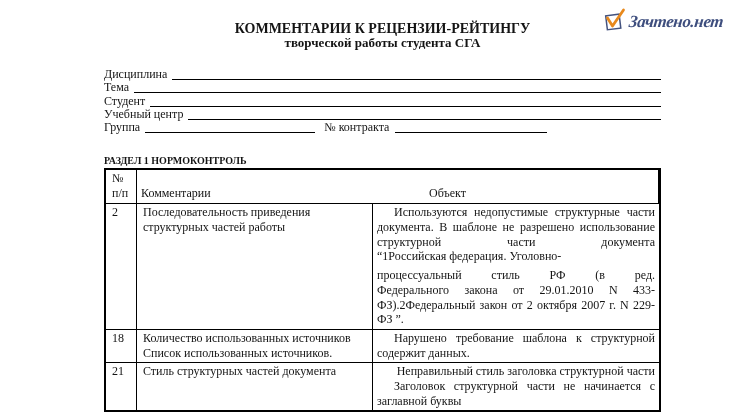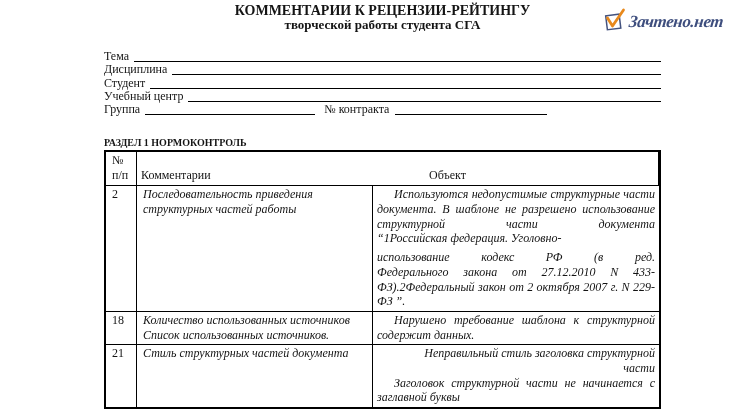--- a/index.html
+++ b/index.html
@@ -12,21 +12,21 @@
   
   .logo { position:absolute; left:602px; top:7px; display:flex; align-items:center; gap:1px; }
   .logo-text {
     font-style:italic; font-weight:bold; font-size:17px; color:#3e4e7e;
     letter-spacing:-0.4px; transform:skewX(-6deg); white-space:nowrap;
   }
 
   
   .content { position:absolute; left:104px; top:0; width:557px; }
 
-  .title { text-align:center; margin-top:4px; font-weight:bold; line-height:14px; }
+  .title { text-align:center; margin-top:22px; font-weight:bold; line-height:14px; }
   .t1 { font-size:14px; }
   .t2 { font-size:13px; }
 
   
   .form { margin-top:17px; font-size:12px; }
   .frow { display:flex; align-items:flex-end; height:13.2px; }
   .lbl { white-space:nowrap; padding-right:5px; line-height:12px; }
   .lbl2 { white-space:nowrap; padding:0 6px 0 9px; line-height:12px;margin-top:36px; }
   .fill  { flex:1; border-bottom:1px solid #000; }
   .w170  { flex:none; width:170px; border-bottom:1px solid #000; }
@@ -39,21 +39,21 @@
   .tbl { border:2px solid #000; font-size:12px; line-height:14.7px; }
   .tr { display:flex; border-top:1px solid #000; align-items:stretch; }
   .tr:first-child { border-top:none; }
   .td { padding:1px 4px 2px 4px; }
   .c1 { width:31px;  flex:none; border-right:1px solid #000; padding-left:6px; }
   .c2 { width:236px; flex:none; border-right:1px solid #000; padding-left:6px; }
   .c3 { flex:1; }
   .tr.header { min-height:32px; }
   .tr.header .td { display:flex; flex-direction:column; justify-content:flex-end; padding-bottom:3px; }
 
-  .cl  { min-height:14.7px;font-style:italic; }
+  .cl  { min-height:14.7px; }
   .j   { text-align:justify; text-align-last:justify; }
   .ind { text-indent:17px;text-align:right; }
   .gap { margin-top:4px; }
 </style>
 </head>
 <body>
 
 <div class="logo">
   <span>
     <svg width="26" height="26" viewBox="0 0 26 26">
@@ -66,25 +66,25 @@
 
 <div class="content">
 
   <div class="title">
     <div class="t1">КОММЕНТАРИИ К РЕЦЕНЗИИ-РЕЙТИНГУ</div>
     <div class="t2">творческой работы студента СГА</div>
   </div>
 
   <div class="form">
     <div class="frow">
-      <span class="lbl">Тема</span>
+      <span class="lbl">Дисциплина</span>
       <span class="fill"></span>
     </div>
     <div class="frow">
-      <span class="lbl">Дисциплина</span>
+      <span class="lbl">Тема</span>
       <span class="fill"></span>
     </div>
     <div class="frow">
       <span class="lbl">Студент</span>
       <span class="fill"></span>
     </div>
     <div class="frow">
       <span class="lbl">Учебный центр</span>
       <span class="fill"></span>
     </div>
@@ -118,22 +118,22 @@
       <div class="td c1">2</div>
       <div class="td c2">
         <div class="cl">Последовательность приведения</div>
         <div class="cl">структурных частей работы</div>
       </div>
       <div class="td c3">
         <div class="cl j ind">Используются недопустимые структурные части</div>
         <div class="cl j">документа. В шаблоне не разрешено использование</div>
         <div class="cl j">структурной части документа</div>
         <div class="cl">“1Российская федерация. Уголовно-</div>
-        <div class="cl j gap">использование кодекс РФ (в ред.</div>
-        <div class="cl j">Федерального закона от 27.12.2010 N 433-</div>
+        <div class="cl j gap">процессуальный стиль РФ (в ред.</div>
+        <div class="cl j">Федерального закона от 29.01.2010 N 433-</div>
         <div class="cl j">ФЗ).2Федеральный закон от 2 октября 2007 г. N 229-</div>
         <div class="cl">ФЗ ”.</div>
       </div>
     </div>
 
     <div class="tr">
       <div class="td c1">18</div>
       <div class="td c2">
         <div class="cl">Количество использованных источников</div>
         <div class="cl">Список использованных источников.</div>

